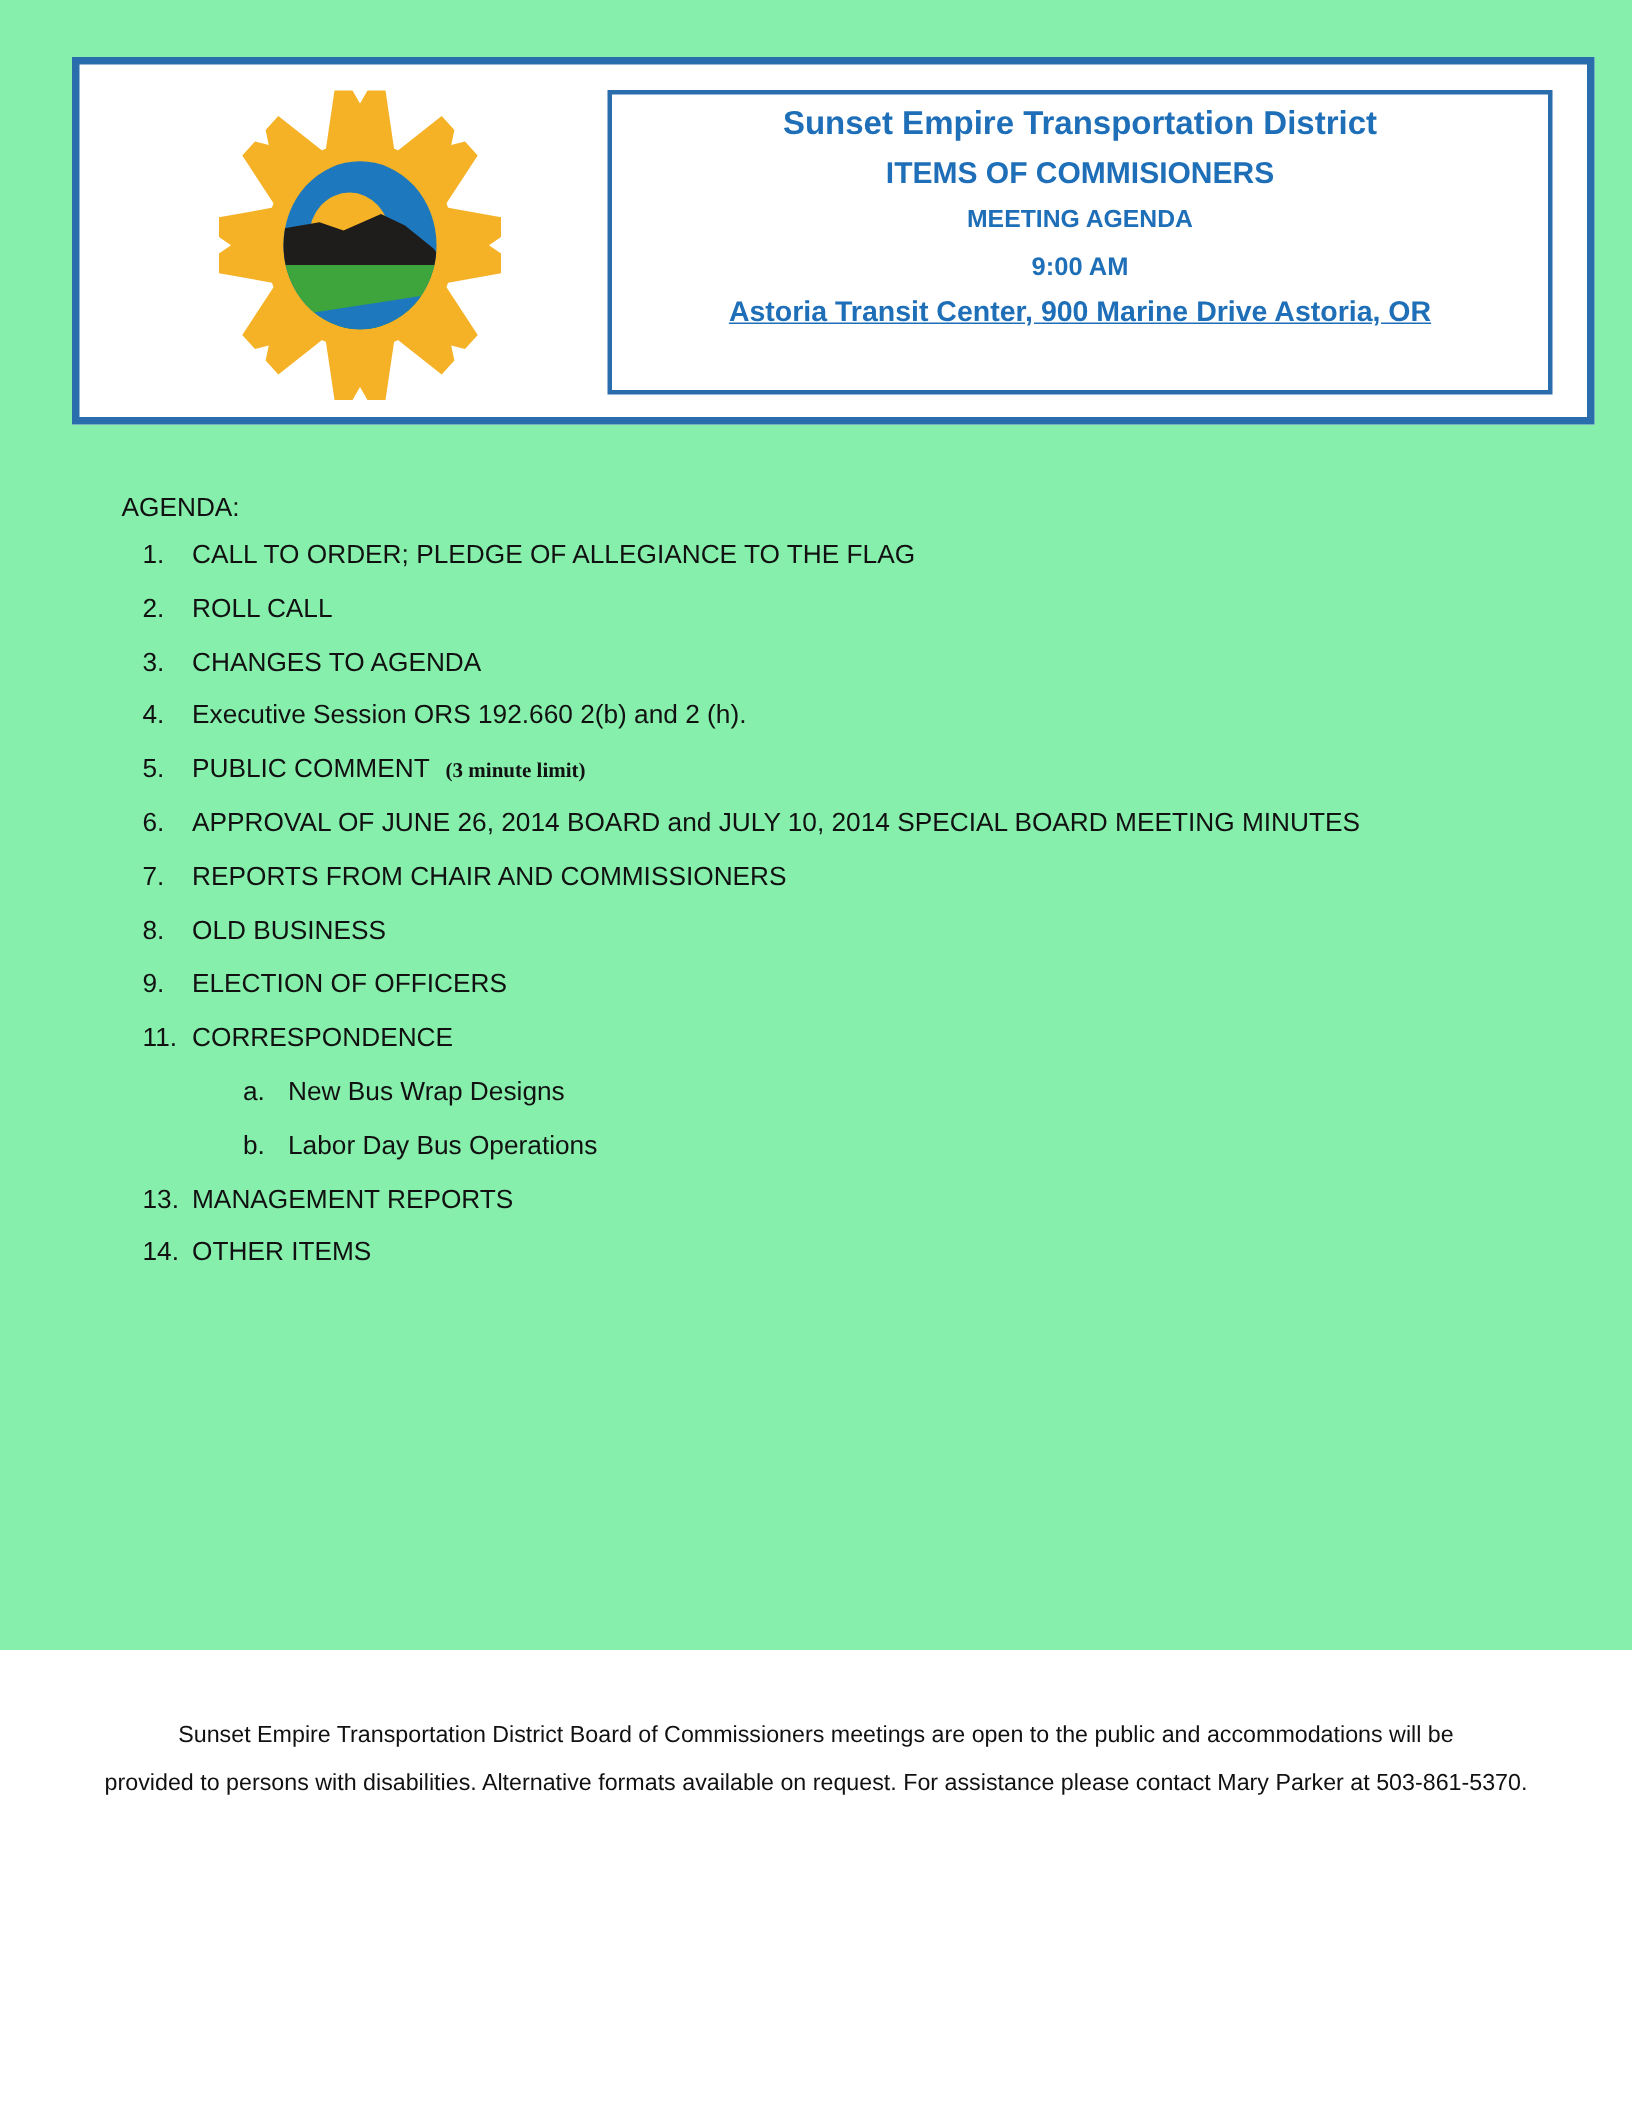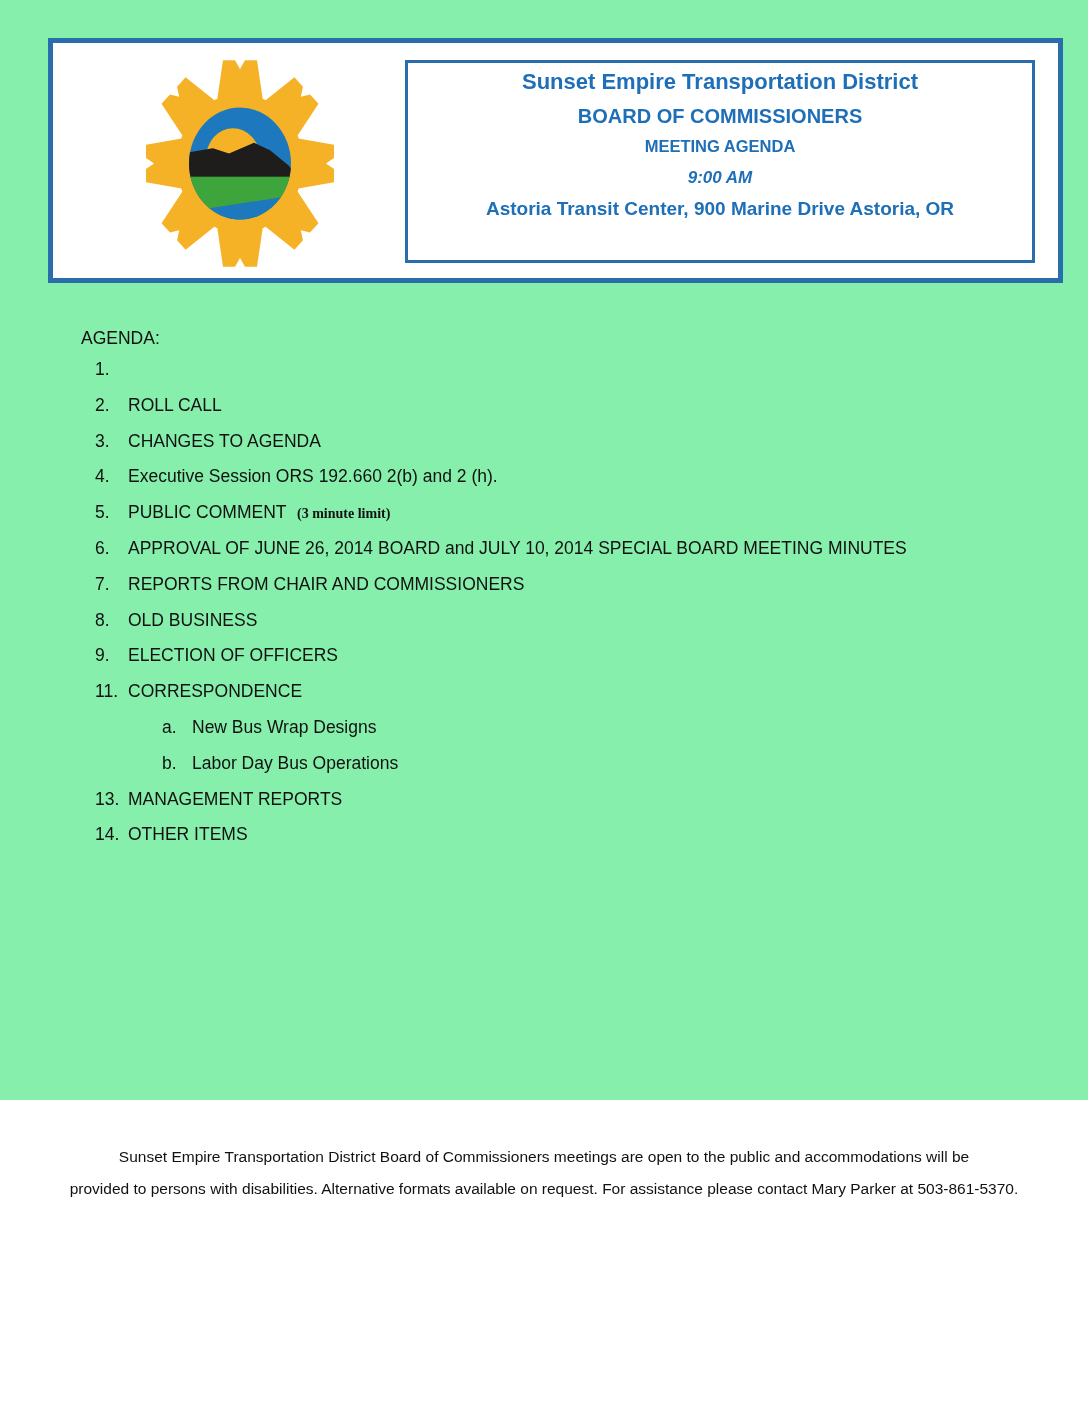--- a/index.html
+++ b/index.html
@@ -23,22 +23,22 @@
   .title-box {
     position: absolute; left: 352px; top: 17px;
     width: 624px; height: 197px;
     border: 3px solid #2A6DAD;
     text-align: center; color: #1E6FB8; font-weight: bold;
   }
   .t-org  { font-size: 22px;   margin-top: 6px;  }
   .t-board{ font-size: 20px;   margin-top: 10px; }
   .t-meet { font-size: 16.5px; margin-top: 9px;  }
   .t-date { font-size: 17px;   margin-top: 12px; }
-  .t-time { font-size: 17px;   margin-top: 12px; font-style: italic; }
-  .t-loc  { font-size: 19px;   margin-top: 10px; }
+  .t-time { font-size: 17px;   margin-top: 12px; }
+  .t-loc  { font-size: 19px;   margin-top: 10px; text-decoration: underline; }
 
   
   .agenda-label {
     position: absolute; left: 64px; top: 328px;
     font-size: 17.5px; color: #111; margin-left: 17px;
   }
   .agenda-list { position: absolute; left: 0; top: 357px; width: 1088px; }
   .row {
     position: relative; height: 35.8px; line-height: 24px;
     padding-left: 128px; font-size: 17.5px; color: #111;
@@ -82,32 +82,33 @@
       <g clip-path="url(#logo-clip)">
         <circle cx="90" cy="92" r="27" fill="#F5B226"></circle>
         <path d="M45 110 L45 87 L70 83 L86 88 L111 78 L127 85 L146 99 L150 104 L150 110 Z" fill="#1F1D1B"></path>
         <rect x="44" y="109" width="106" height="51" fill="#3DA53C"></rect>
         <path d="M44 141 L150 126 L150 160 L44 160 Z" fill="#1E78BE"></path>
       </g>
     </svg>
 
     <div class="title-box">
       <div class="t-org">Sunset Empire Transportation District</div>
-      <div class="t-board">BOARD OF COMMISSIONERS</div>
+      <div class="t-board">ITEMS OF COMMISIONERS</div>
       <div class="t-meet">MEETING AGENDA</div>
       <div class="t-time">9:00 AM</div>
       <div class="t-loc">Astoria Transit Center, 900 Marine Drive Astoria, OR</div>
     </div>
   </div>
 
   <div class="agenda-label">AGENDA:</div>
 
   <div class="agenda-list">
     <div class="row">
       <span class="num">1.</span>
+      <span class="txt">CALL TO ORDER; PLEDGE OF ALLEGIANCE TO THE FLAG</span>
     </div>
     <div class="row">
       <span class="num">2.</span>
       <span class="txt">ROLL CALL</span>
     </div>
     <div class="row">
       <span class="num">3.</span>
       <span class="txt">CHANGES TO AGENDA</span>
     </div>
     <div class="row">

